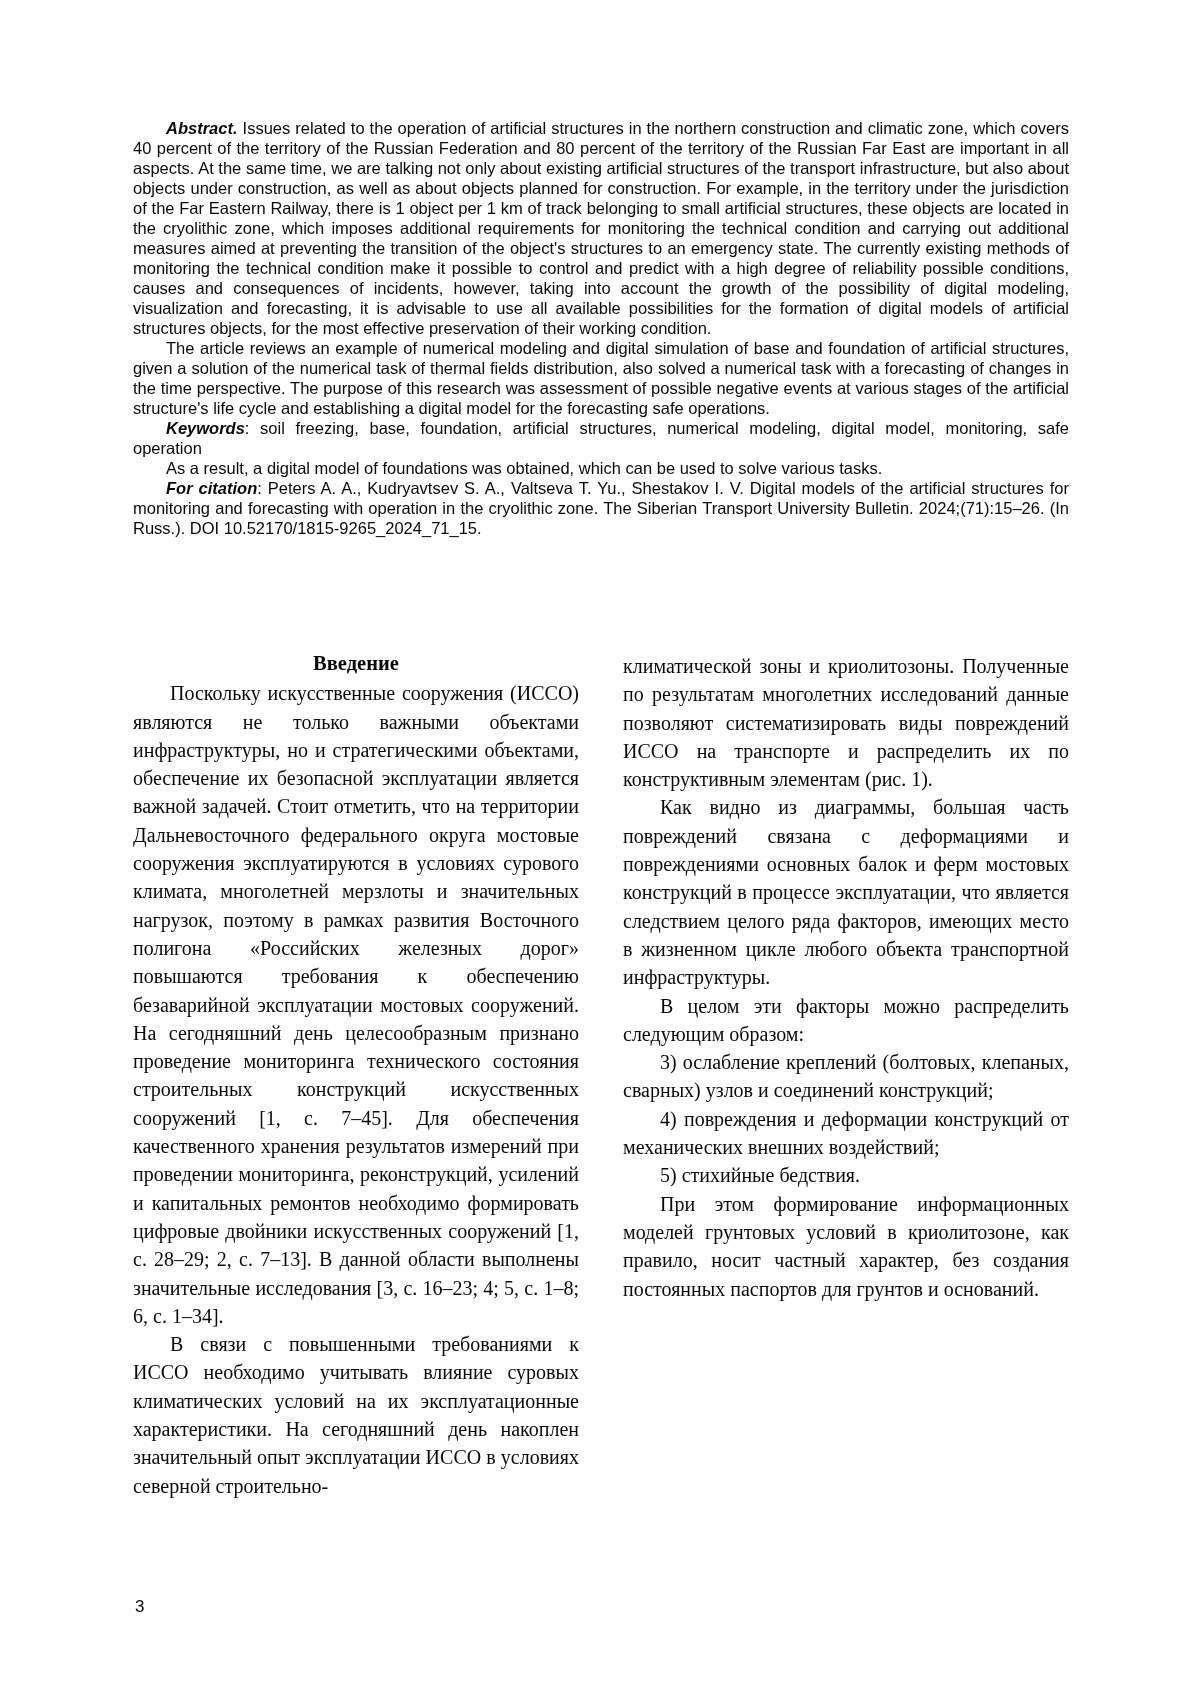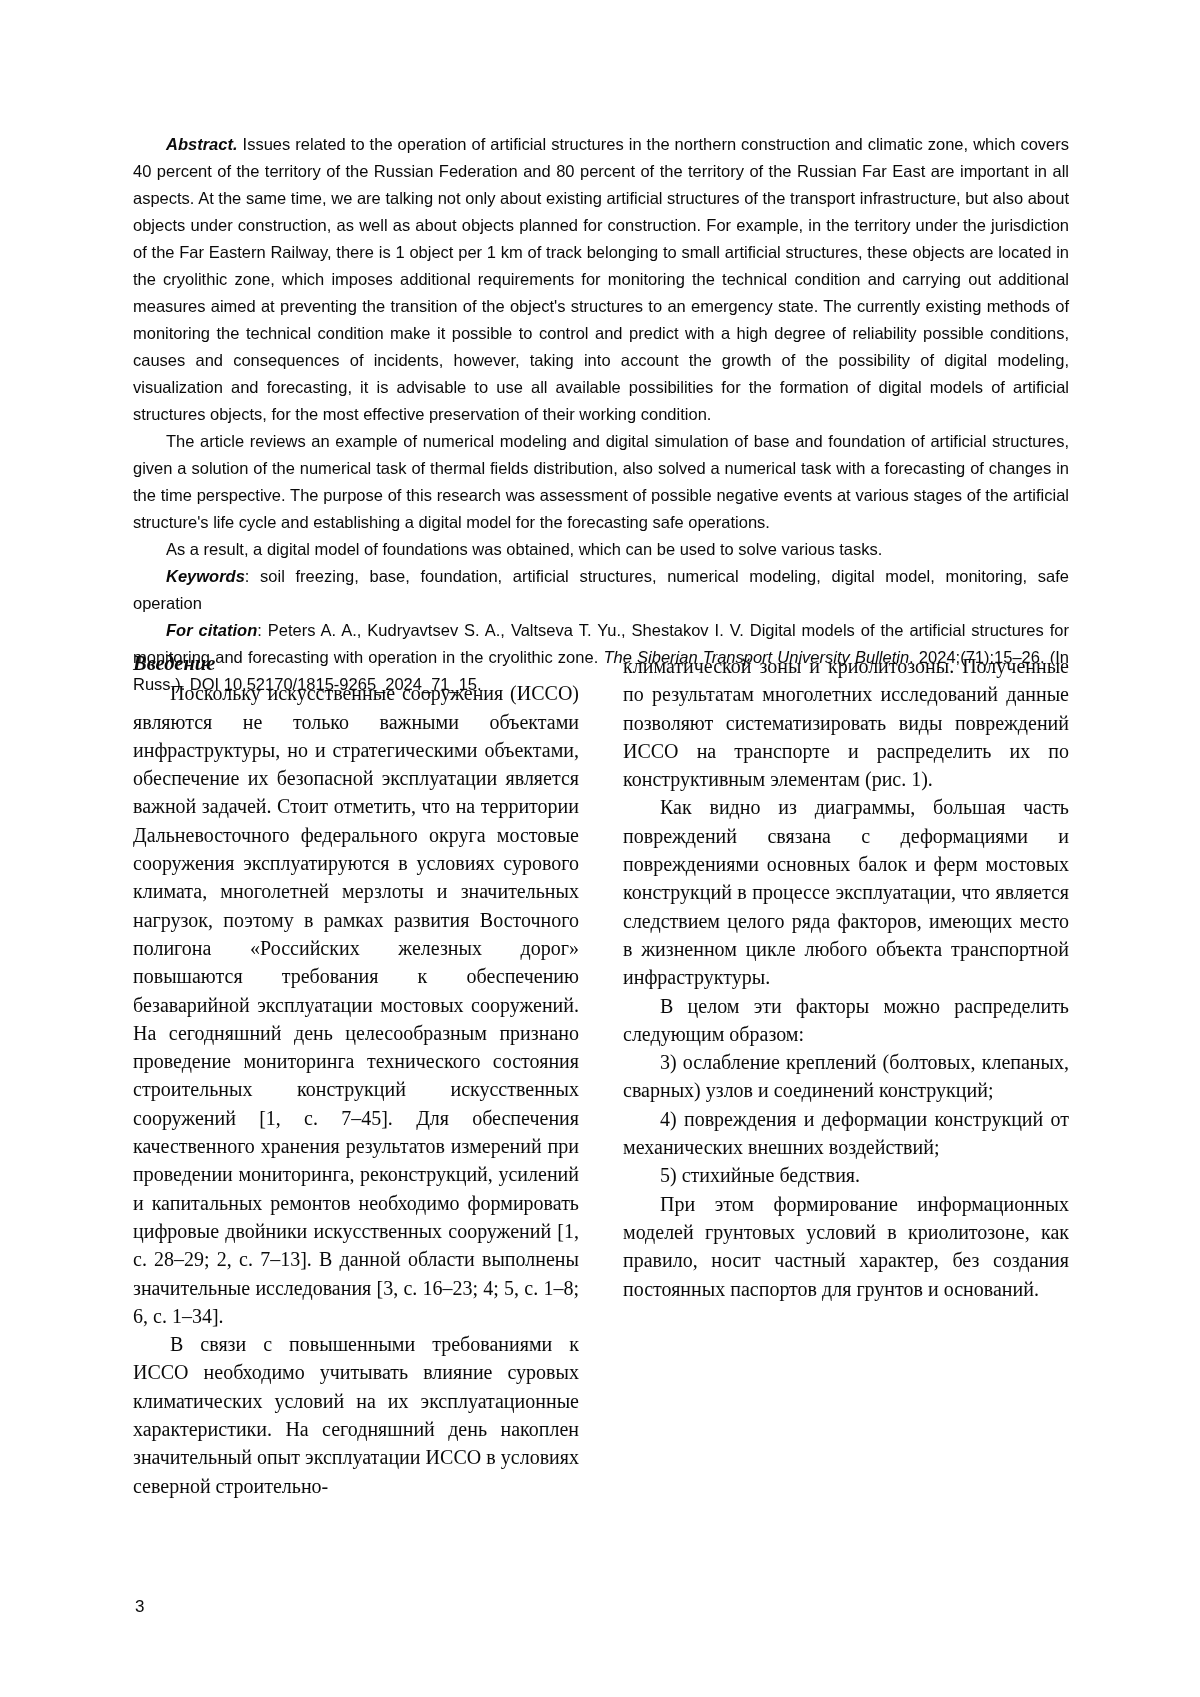--- a/index.html
+++ b/index.html
@@ -15,51 +15,51 @@
     width: 1200px;
     height: 1697px;
     background: #ffffff;
     color: #0a0a0a;
     overflow: hidden;
   }
   
   .abstract-section {
     position: absolute;
     left: 133px;
-    top: 131px;
+    top: 118px;
     width: 936px;
     font-family: "Liberation Sans", sans-serif;
     font-size: 16.5px;
-    line-height: 27px;
+    line-height: 20px;
     text-align: justify;
   }
   .abstract-section p { text-indent: 33px; }
   .lead-bi { font-weight: bold; font-style: italic; }
-  .italic { font-style: italic; }
+  .italic { }
   
   .intro-section {
     position: absolute;
     left: 133px;
     top: 649px;
     width: 936px;
     display: flex;
     gap: 44px;
     font-family: "Liberation Serif", serif;
     font-size: 20px;
     line-height: 28.3px;
     text-align: justify;
   }
   .column { width: 446px; }
   .column-right { padding-top: 3px; }
   .intro-heading {
     font-size: 20.5px;
     font-weight: bold;
+    text-align: center;
     line-height: 28.3px;
     margin-bottom: 2px;
-    font-style: italic;
   }
   .body-para { text-indent: 37px; }
   .body-para.no-indent { text-indent: 0; }
   
   .page-number {
     position: absolute;
     left: 135px;
     top: 1597px;
     font-family: "Liberation Sans", sans-serif;
     font-size: 17px;
@@ -67,22 +67,22 @@
   }
 </style>
 </head>
 <body>
 
 <div class="page">
 
   <section class="abstract-section">
     <p><span class="lead-bi">Abstract.</span><span> Issues related to the operation of artificial structures in the northern construction and climatic zone, which covers 40 percent of the territory of the Russian Federation and 80 percent of the territory of the Russian Far East are important in all aspects. At the same time, we are talking not only about existing artificial structures of the transport infrastructure, but also about objects under construction, as well as about objects planned for construction. For example, in the territory under the jurisdiction of the Far Eastern Railway, there is 1 object per 1 km of track belonging to small artificial structures, these objects are located in the cryolithic zone, which imposes additional requirements for monitoring the technical condition and carrying out additional measures aimed at preventing the transition of the object's structures to an emergency state. The currently existing methods of monitoring the technical condition make it possible to control and predict with a high degree of reliability possible conditions, causes and consequences of incidents, however, taking into account the growth of the possibility of digital modeling, visualization and forecasting, it is advisable to use all available possibilities for the formation of digital models of artificial structures objects, for the most effective preservation of their working condition.</span></p>
     <p>The article reviews an example of numerical modeling and digital simulation of base and foundation of artificial structures, given a solution of the numerical task of thermal fields distribution, also solved a numerical task with a forecasting of changes in the time perspective. The purpose of this research was assessment of possible negative events at various stages of the artificial structure's life cycle and establishing a digital model for the forecasting safe operations.</p>
+    <p><span class="lead-bi">Keywords</span><span>: soil freezing, base, foundation, artificial structures, numerical modeling, digital model, monitoring, safe operation</span></p>
     <p>As a result, a digital model of foundations was obtained, which can be used to solve various tasks.</p>
-    <p><span class="lead-bi">Keywords</span><span>: soil freezing, base, foundation, artificial structures, numerical modeling, digital model, monitoring, safe operation</span></p>
     <p><span class="lead-bi">For citation</span><span>: Peters A. A., Kudryavtsev S. A., Valtseva T. Yu., Shestakov I. V. Digital models of the artificial structures for monitoring and forecasting with operation in the cryolithic zone. </span><span class="italic">The Siberian Transport University Bulletin</span><span>. 2024;(71):15–26. (In Russ.). DOI 10.52170/1815-9265_2024_71_15.</span></p>
   </section>
 
   <section class="intro-section">
     <div class="column column-left">
       <h2 class="intro-heading">Введение</h2>
       <p class="body-para">Поскольку искусственные сооружения (ИССО) являются не только важными объектами инфраструктуры, но и стратегическими объектами, обеспечение их безопасной эксплуатации является важной задачей. Стоит отметить, что на территории Дальневосточного федерального округа мостовые сооружения эксплуатируются в условиях сурового климата, многолетней мерзлоты и значительных нагрузок, поэтому в рамках развития Восточного полигона «Российских железных дорог» повышаются требования к обеспечению безаварийной эксплуатации мостовых сооружений. На сегодняшний день целесообразным признано проведение мониторинга технического состояния строительных конструкций искусственных сооружений [1, с. 7–45]. Для обеспечения качественного хранения результатов измерений при проведении мониторинга, реконструкций, усилений и капитальных ремонтов необходимо формировать цифровые двойники искусственных сооружений [1, с. 28–29; 2, с. 7–13]. В данной области выполнены значительные исследования [3, с. 16–23; 4; 5, с. 1–8; 6, с. 1–34].</p>
       <p class="body-para">В связи с повышенными требованиями к ИССО необходимо учитывать влияние суровых климатических условий на их эксплуатационные характеристики. На сегодняшний день накоплен значительный опыт эксплуатации ИССО в условиях северной строительно-</p>
     </div>
     <div class="column column-right">

